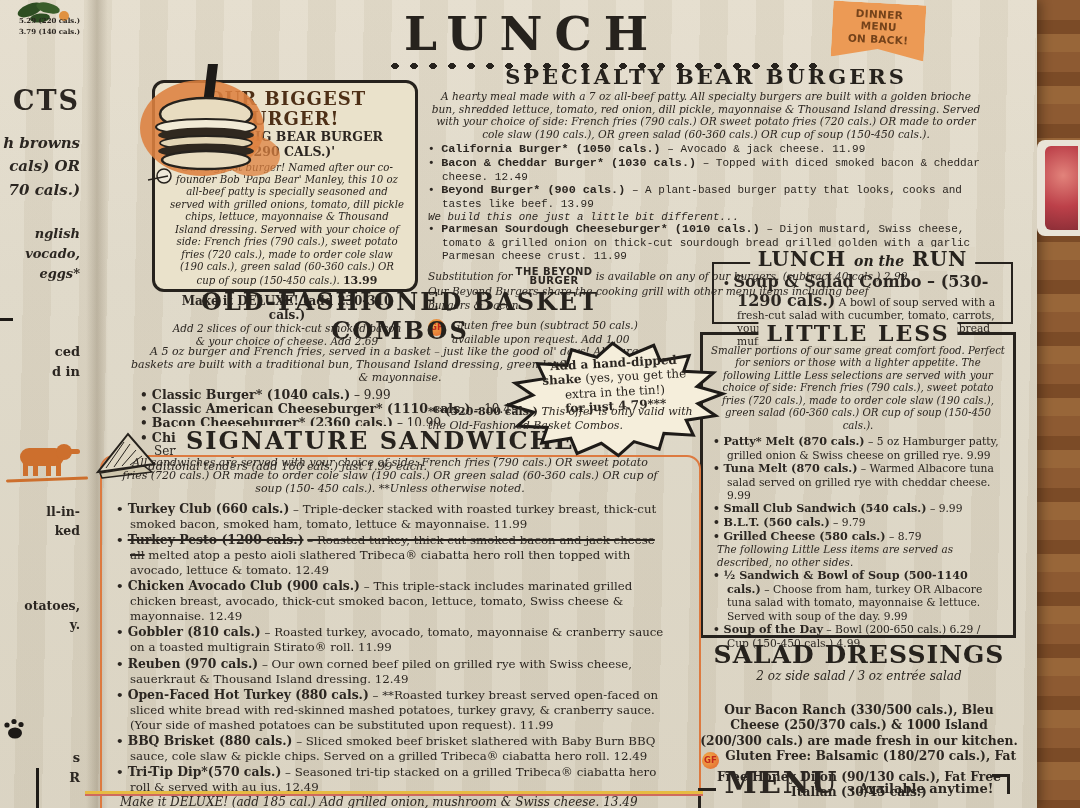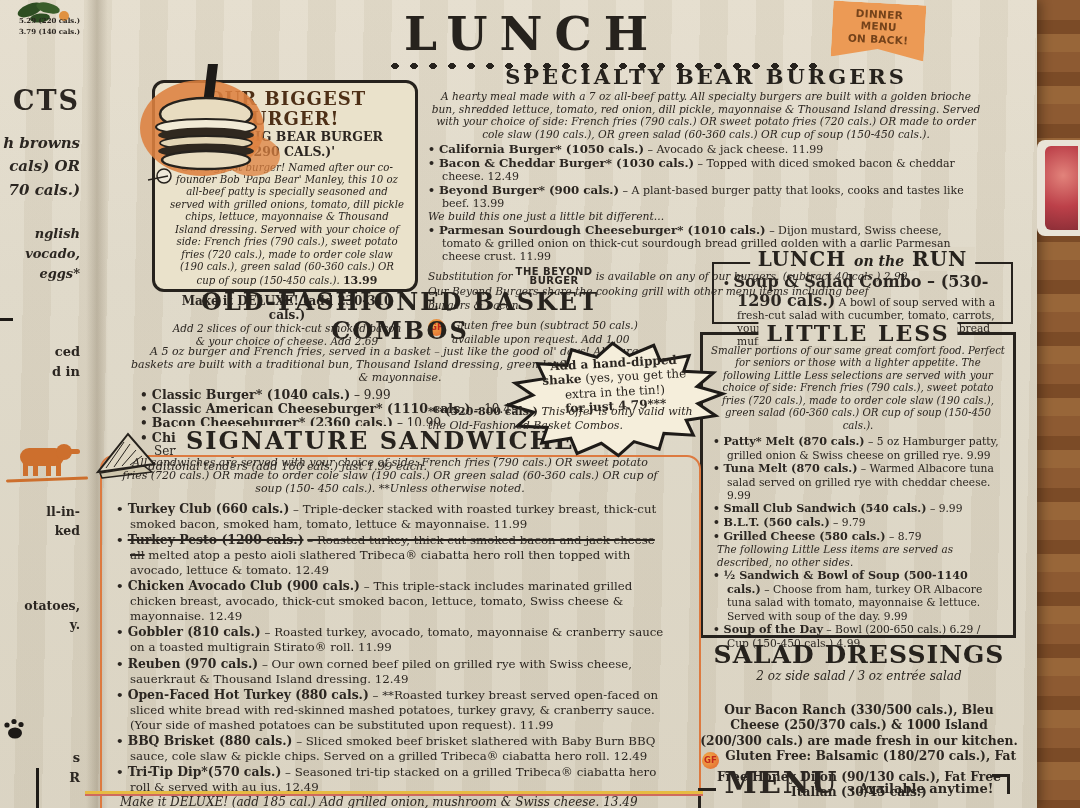--- a/index.html
+++ b/index.html
@@ -62,21 +62,21 @@
   .sec-title { font-weight:bold; text-align:center; color:#26221d; }
   .intro { font-style:italic; text-align:center; }
   .mi { padding-left:14px; text-indent:-14px; }
   .mi::before { content:"• "; font-weight:bold; }
   .mi .n { font-weight:bold; }
 
   
   .specialty { position:absolute; left:428px; top:64px; width:556px; }
   .specialty .sec-title { font-size:21px; letter-spacing:3px; }
   .specialty .intro { font-size:10.6px; line-height:1.18; margin-top:1px; }
-  .specialty .list { margin-top:3px; font-size:11px; line-height:1.18; }
+  .specialty .list { margin-top:3px; font-size:11px; line-height:1.18;font-family:Liberation Mono, monospace; }
   .specialty .mi .n { font-size:11.8px; }
   .note-i { font-style:italic; font-size:10.8px; }
   .beyond-block { margin-top:5px; font-style:italic; font-size:10.6px; line-height:1.3; width:480px; }
   .beyond-logo { display:inline-block; font-style:normal; font-family:"DejaVu Sans", sans-serif;
                  font-weight:bold; line-height:.85; text-align:center; vertical-align:middle; margin:0 3px; }
   .beyond-logo .l1 { display:block; font-size:10px; letter-spacing:.5px; }
   .beyond-logo .l2 { display:block; font-size:10px; letter-spacing:.5px; }
   .gf-note { margin-top:5px; font-style:italic; font-size:10.6px; line-height:1.35; width:270px; position:relative; padding-left:24px; }
   .gf-badge { display:inline-flex; width:17px; height:17px; border-radius:50%;
               background:radial-gradient(circle at 35% 35%, #f2b049, #e1602e);

